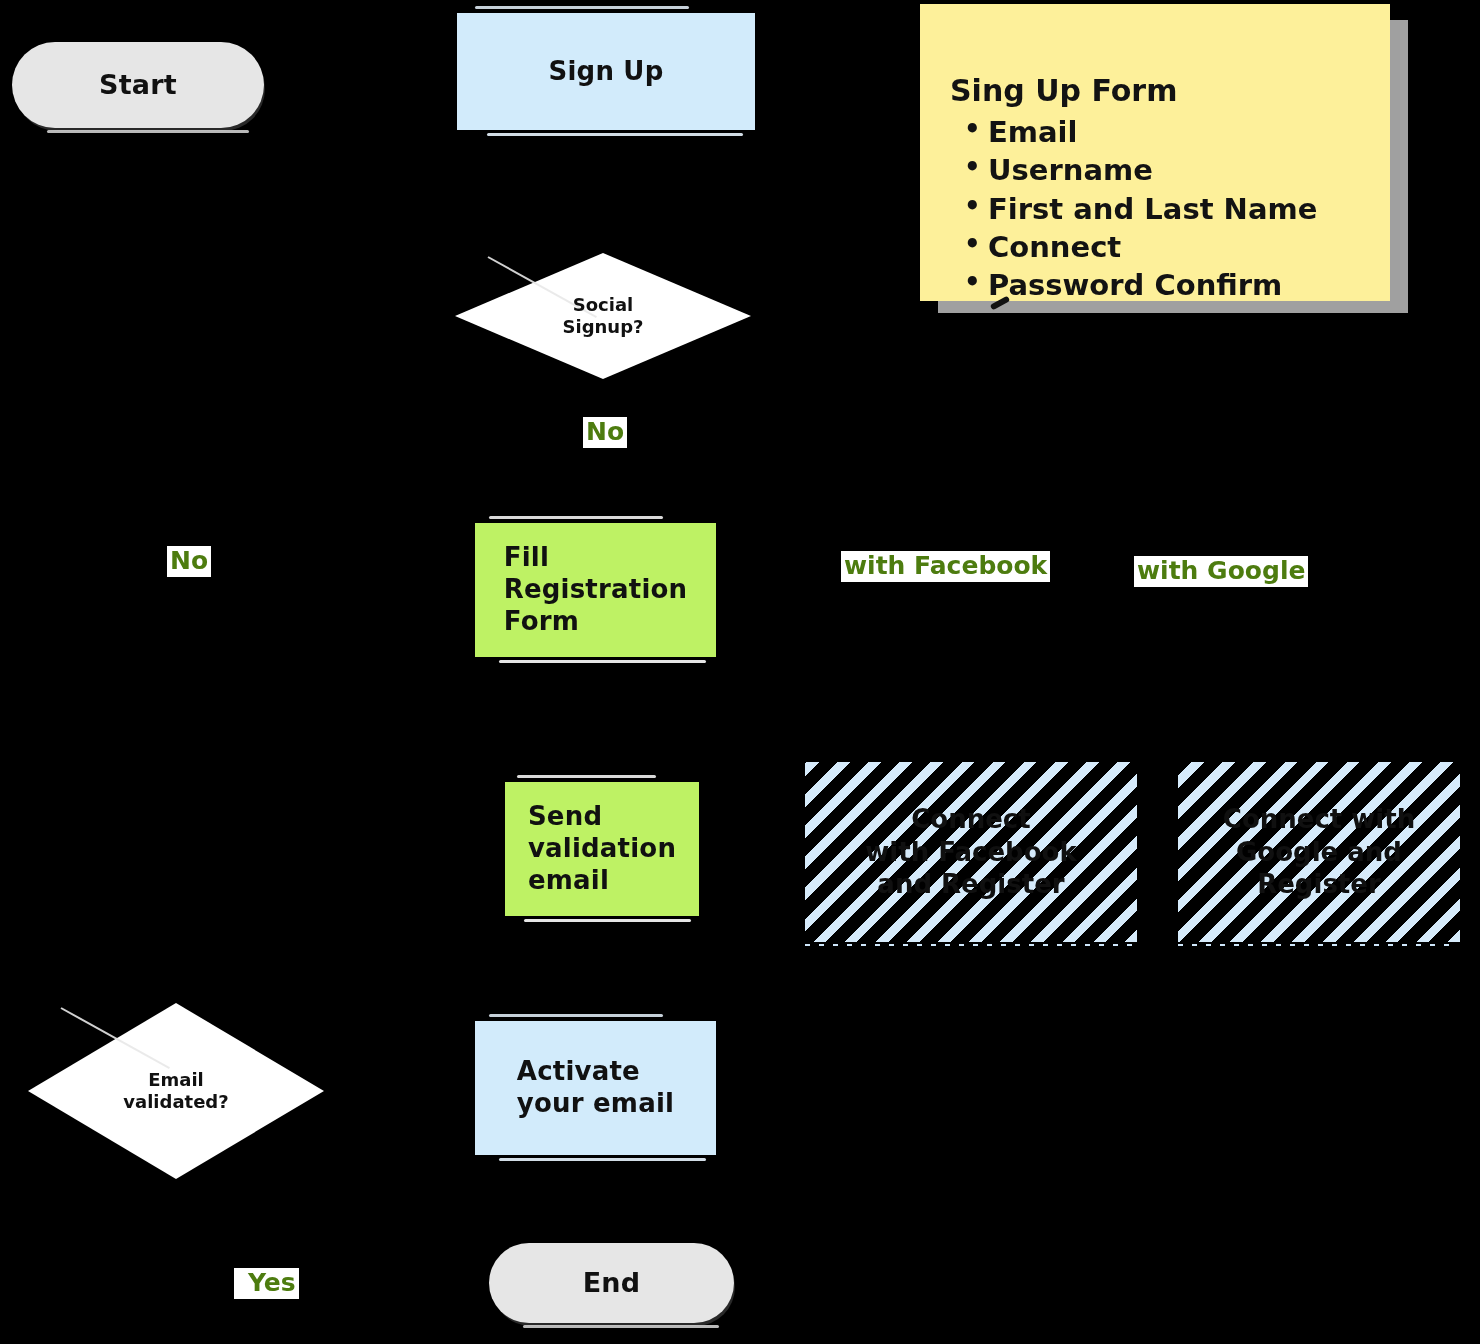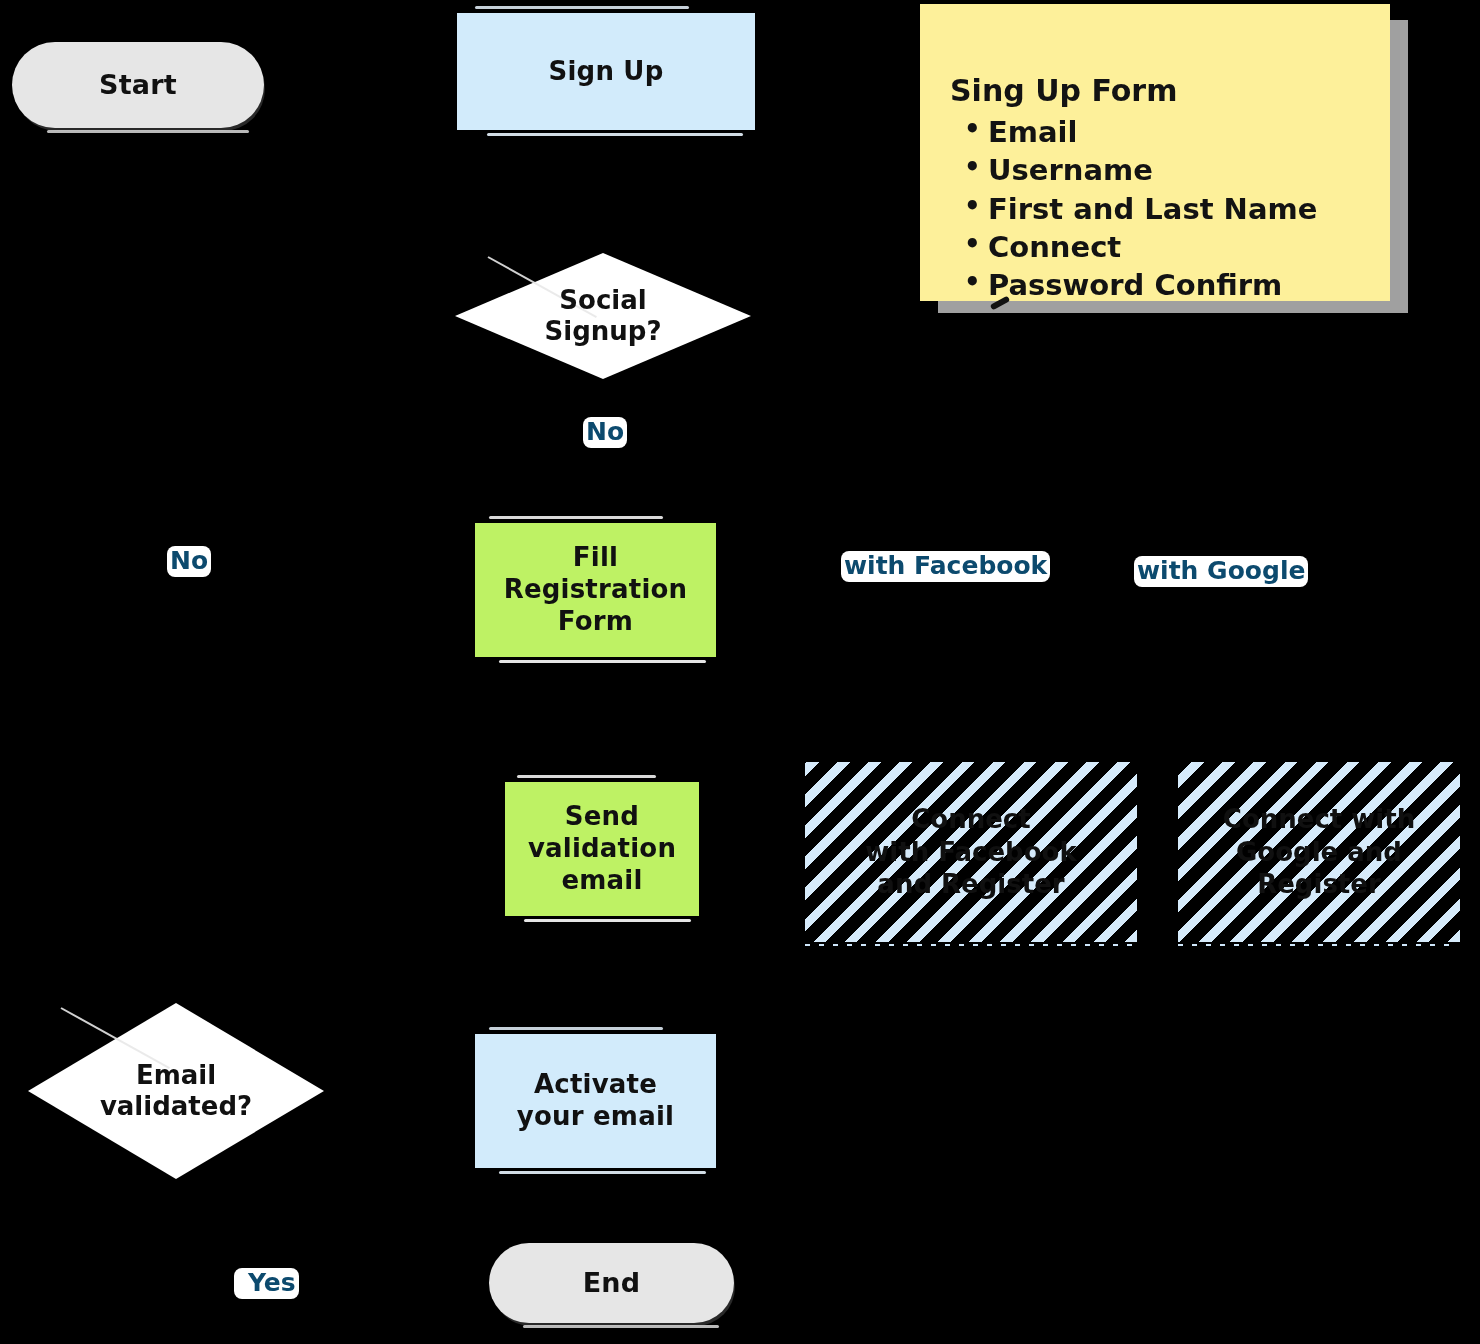--- a/index.html
+++ b/index.html
@@ -15,21 +15,21 @@
     overflow: hidden;
     font-family: "DejaVu Sans", sans-serif;
   }
 
   .node {
     position: absolute;
     box-sizing: border-box;
     display: flex;
     align-items: center;
     justify-content: center;
-    text-align: center;
+    text-align: left;
     color: #111111;
     font-weight: 600;
     letter-spacing: 0.2px;
     line-height: 1.22;
     white-space: pre-line;
   }
 
   
   .capsule {
     background: #e6e6e6;
@@ -91,21 +91,21 @@
     clip-path: polygon(50% 0%, 100% 50%, 50% 100%, 0% 50%);
   }
   .diamond-label {
     position: absolute;
     inset: 0;
     display: flex;
     align-items: center;
     justify-content: center;
     text-align: center;
     color: #111111;
-    font-size: 26px;
+    font-size: 18px;
     font-weight: 600;
     line-height: 1.2;
     white-space: pre-line;
   }
   .diamond-wrap .sketchline {
     position: absolute;
     left: 11%;
     top: 2%;
     width: 42%;
     height: 2px;
@@ -145,27 +145,26 @@
     left: 0; right: 2px; bottom: -4px;
     height: 2px;
     background-image: repeating-linear-gradient(
       to right, #cfe7fa 0 5px, transparent 5px 14px);
   }
 
   
   .edge-label {
     position: absolute;
     background: #ffffff;
-    color: #0c4a6e;
+    color: #4d7c0f;
     font-size: 25px;
     font-weight: 600;
     padding: 1px 3px;
     line-height: 1.15;
     white-space: nowrap;
-    border-radius: 8px;
   }
 
   
   .note-shadow {
     position: absolute;
     background: #a0a0a0;
   }
   .note {
     position: absolute;
     background: #fdf09a;
@@ -272,21 +271,21 @@
 Register</span>
   </div>
 
   <div class="diamond-wrap" style="left:28px; top:1003px; width:296px; height:176px;">
     <div class="diamond-shape"></div>
     <div class="sketchline"></div>
     <div class="diamond-label">Email
 validated?</div>
   </div>
 
-  <div class="node rect blue" style="left:475px; top:1021px; width:241px; height:134px;margin-top:13px;">
+  <div class="node rect blue" style="left:475px; top:1021px; width:241px; height:134px;">
     <span>Activate
 your email</span>
   </div>
 
   <div class="edge-label" style="left:234px; top:1268px;padding-left:14px;">Yes</div>
 
   <div class="node capsule" style="left:489px; top:1243px; width:245px; height:80px;">
     <span>End</span>
   </div>
 

